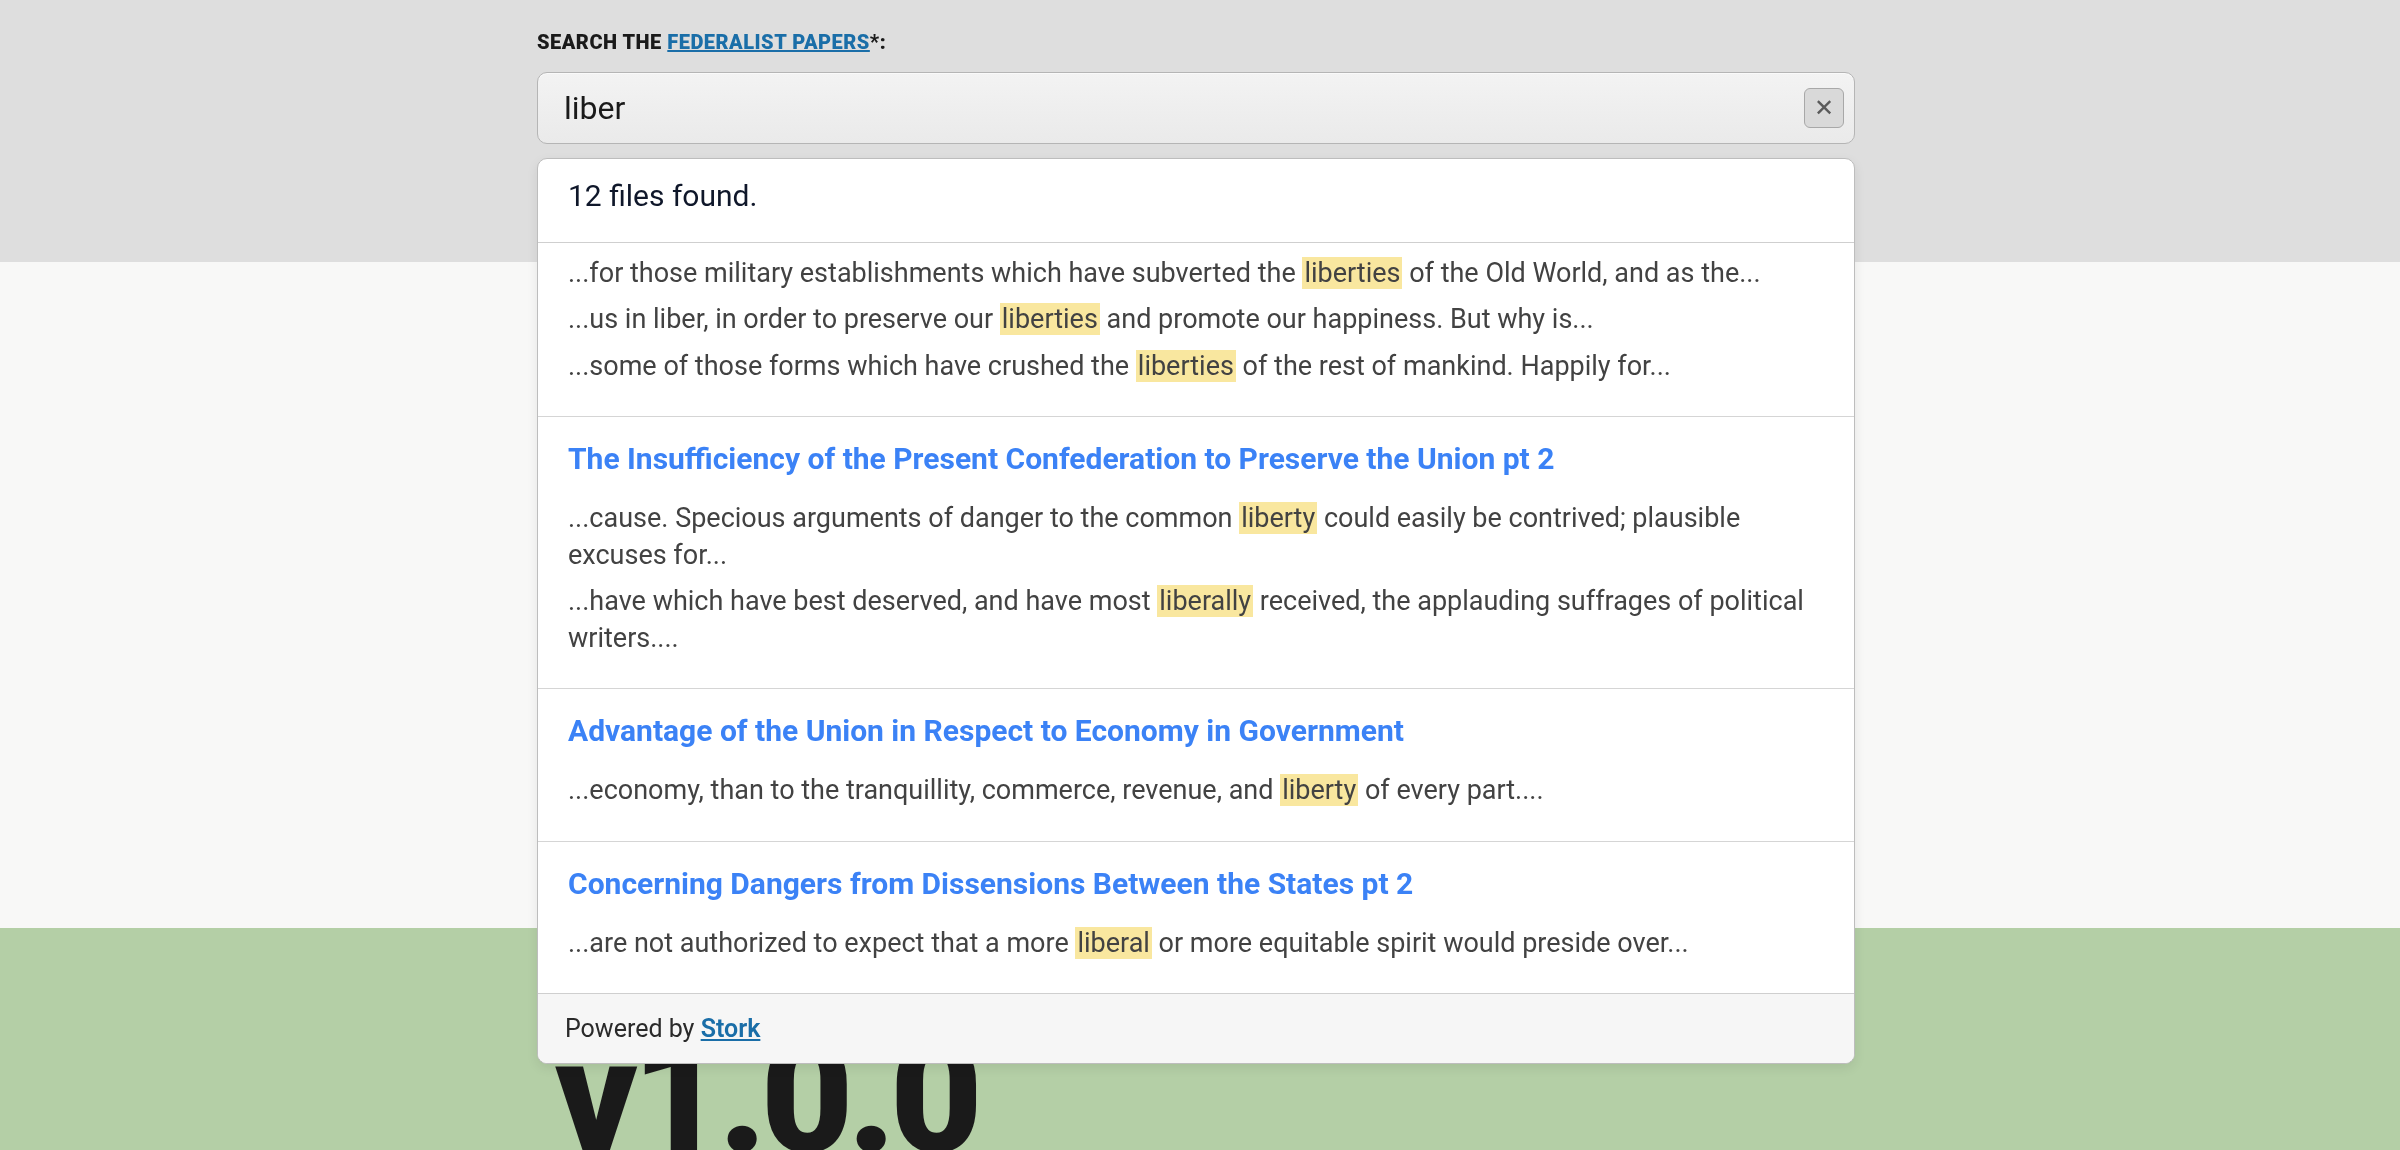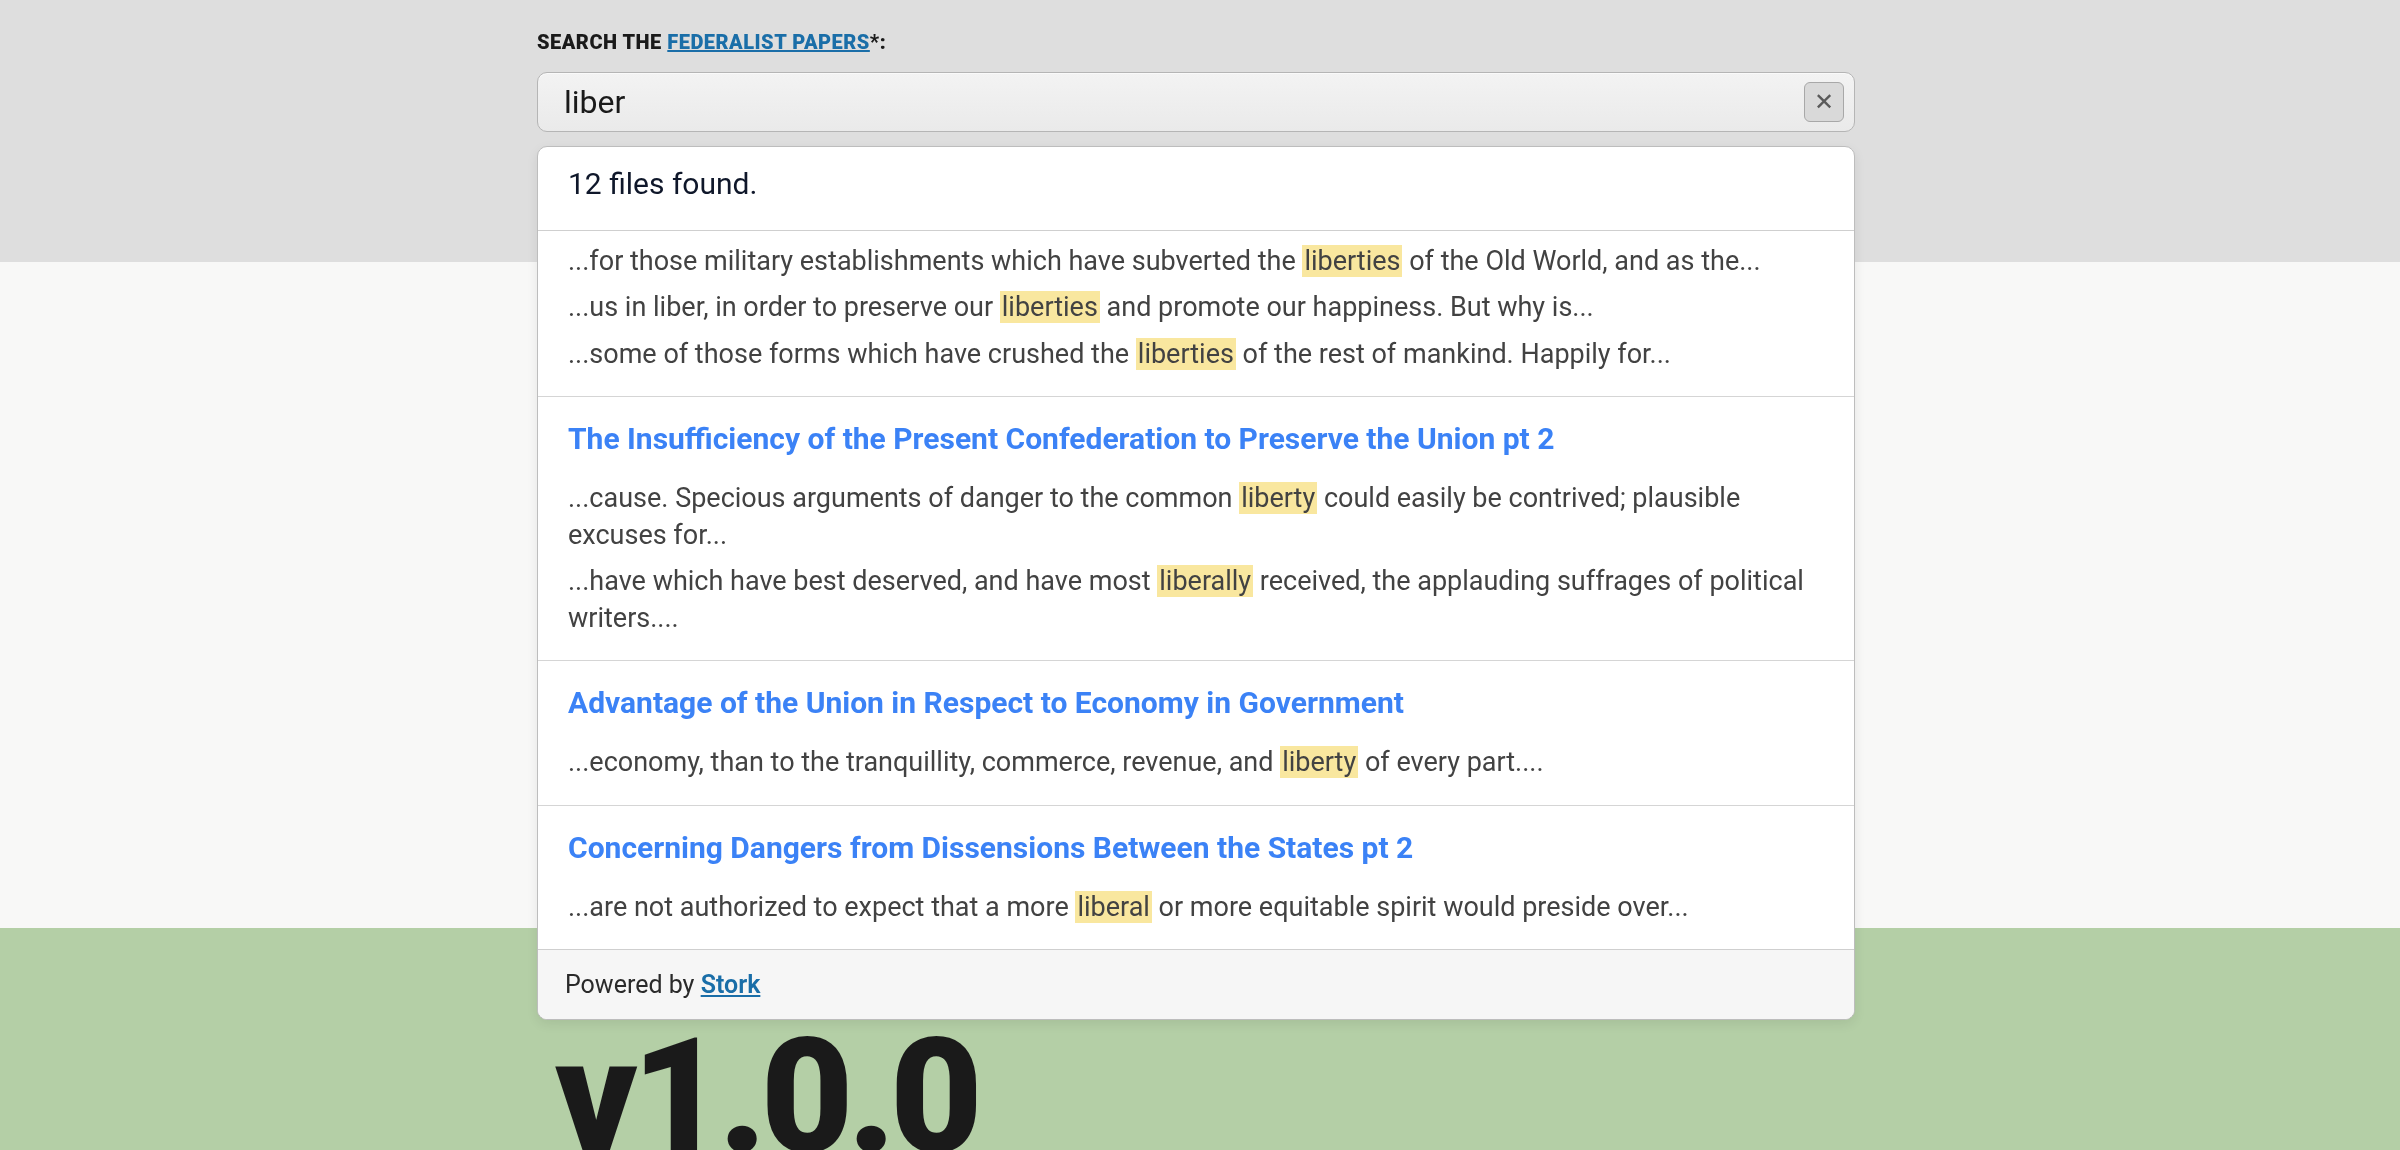--- a/index.html
+++ b/index.html
@@ -54,21 +54,21 @@
       text-transform: uppercase;
       margin-bottom: 18px;
     }
     .search-label .link {
       color: #1a6ea8;
       text-decoration: underline;
     }
     .search-input-wrapper {
       position: relative;
       width: 100%;
-      height: 60px;
+      height: 72px;
       background: linear-gradient(to bottom, #f3f3f3, #eaeaea);
       border: 1.5px solid #b5b5b5;
       border-radius: 10px;
       display: flex;
       align-items: center;
       padding: 0 80px 0 26px;
       box-shadow: inset 0 1px 0 rgba(255,255,255,0.6);
     }
     .search-input {
       flex: 1;
@@ -106,21 +106,21 @@
       overflow: hidden;
       box-shadow: 0 4px 12px rgba(0,0,0,0.08);
     }
     .results-header {
       padding: 19px 30px 29px 30px;
       font-size: 30px;
       color: #0f172a;
       border-bottom: 1.5px solid #cfcfcf;
     }
     .result-item {
-      padding: 24px 30px 24px 30px;
+      padding: 24px 30px 32px 30px;
       border-bottom: 1.5px solid #d5d5d5;
       cursor: pointer;
     }
     .result-item:last-of-type {
       border-bottom: none;
     }
     .result-title {
       font-size: 30px;
       font-weight: 700;
       color: #3b82f6;

